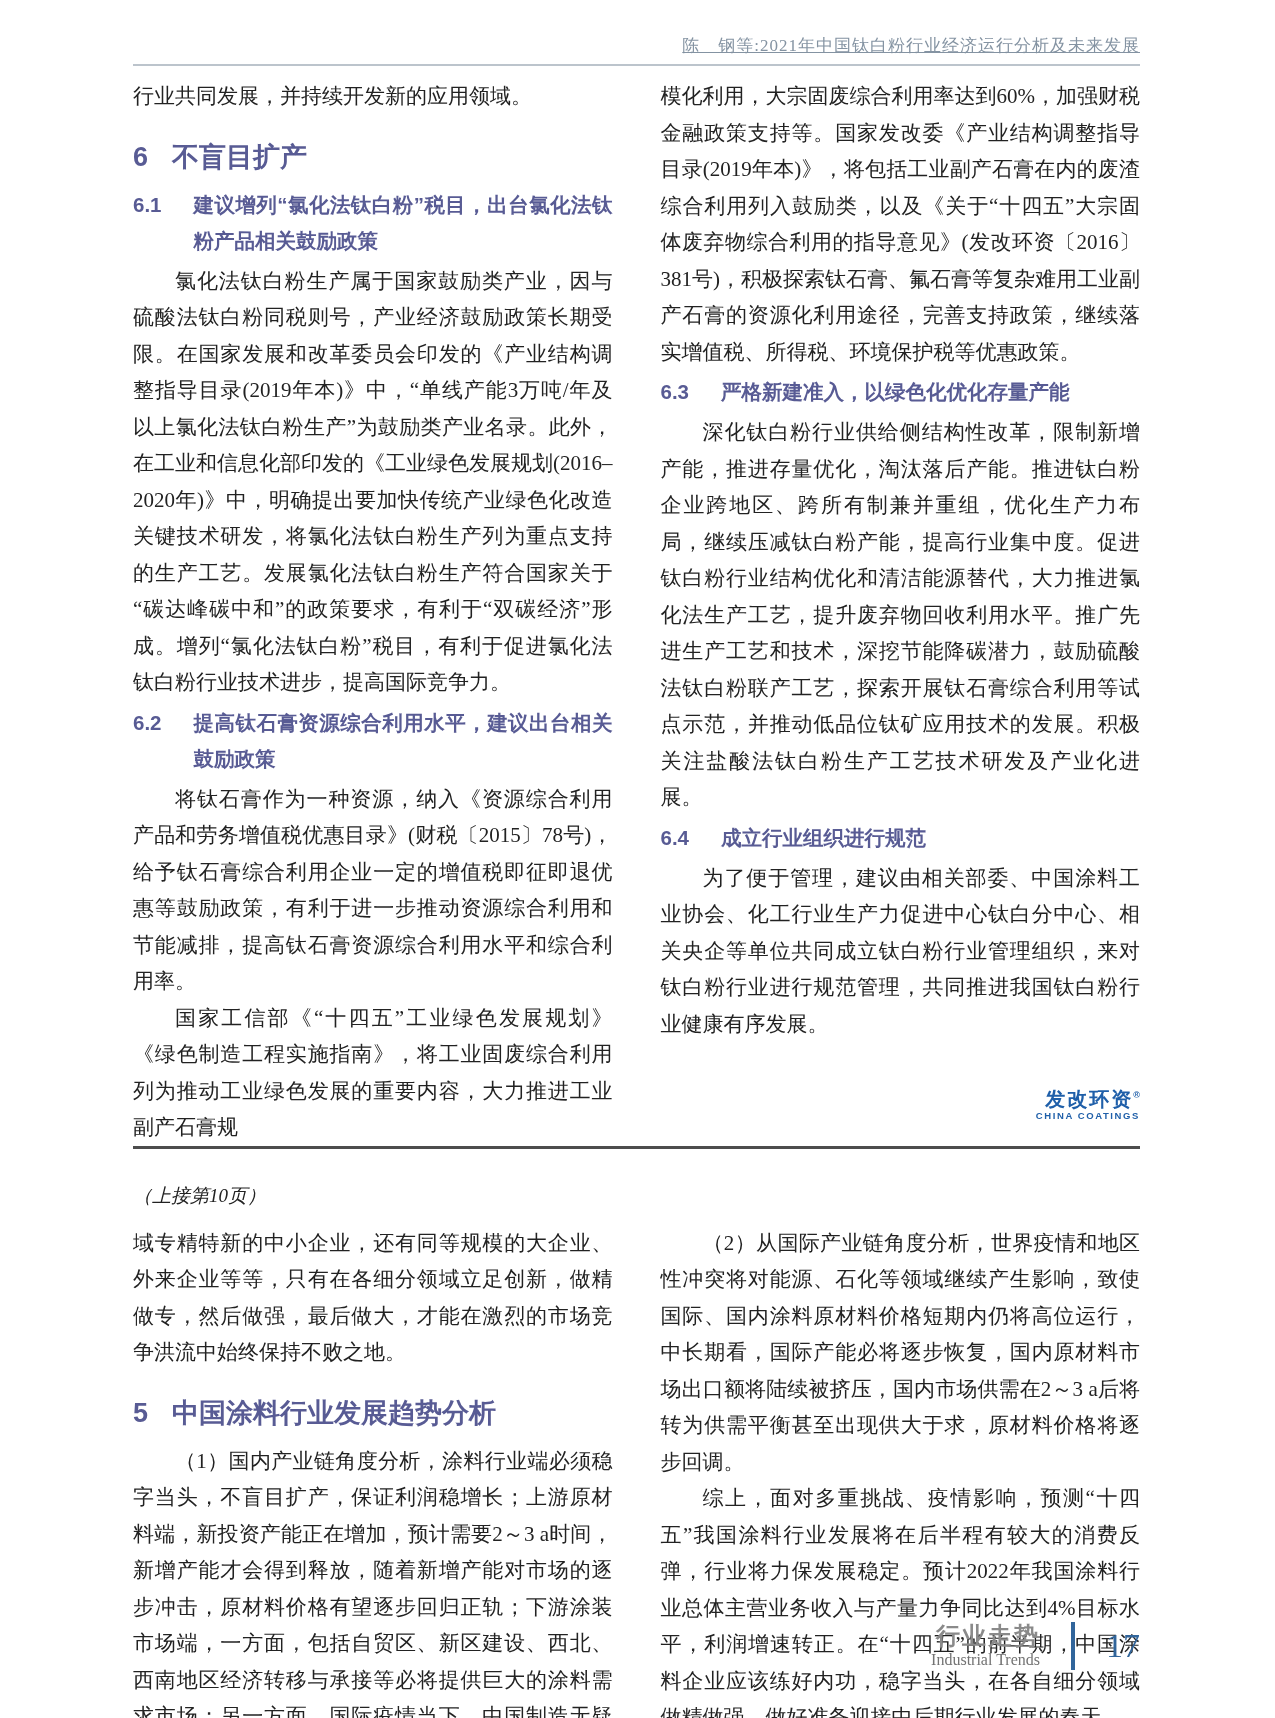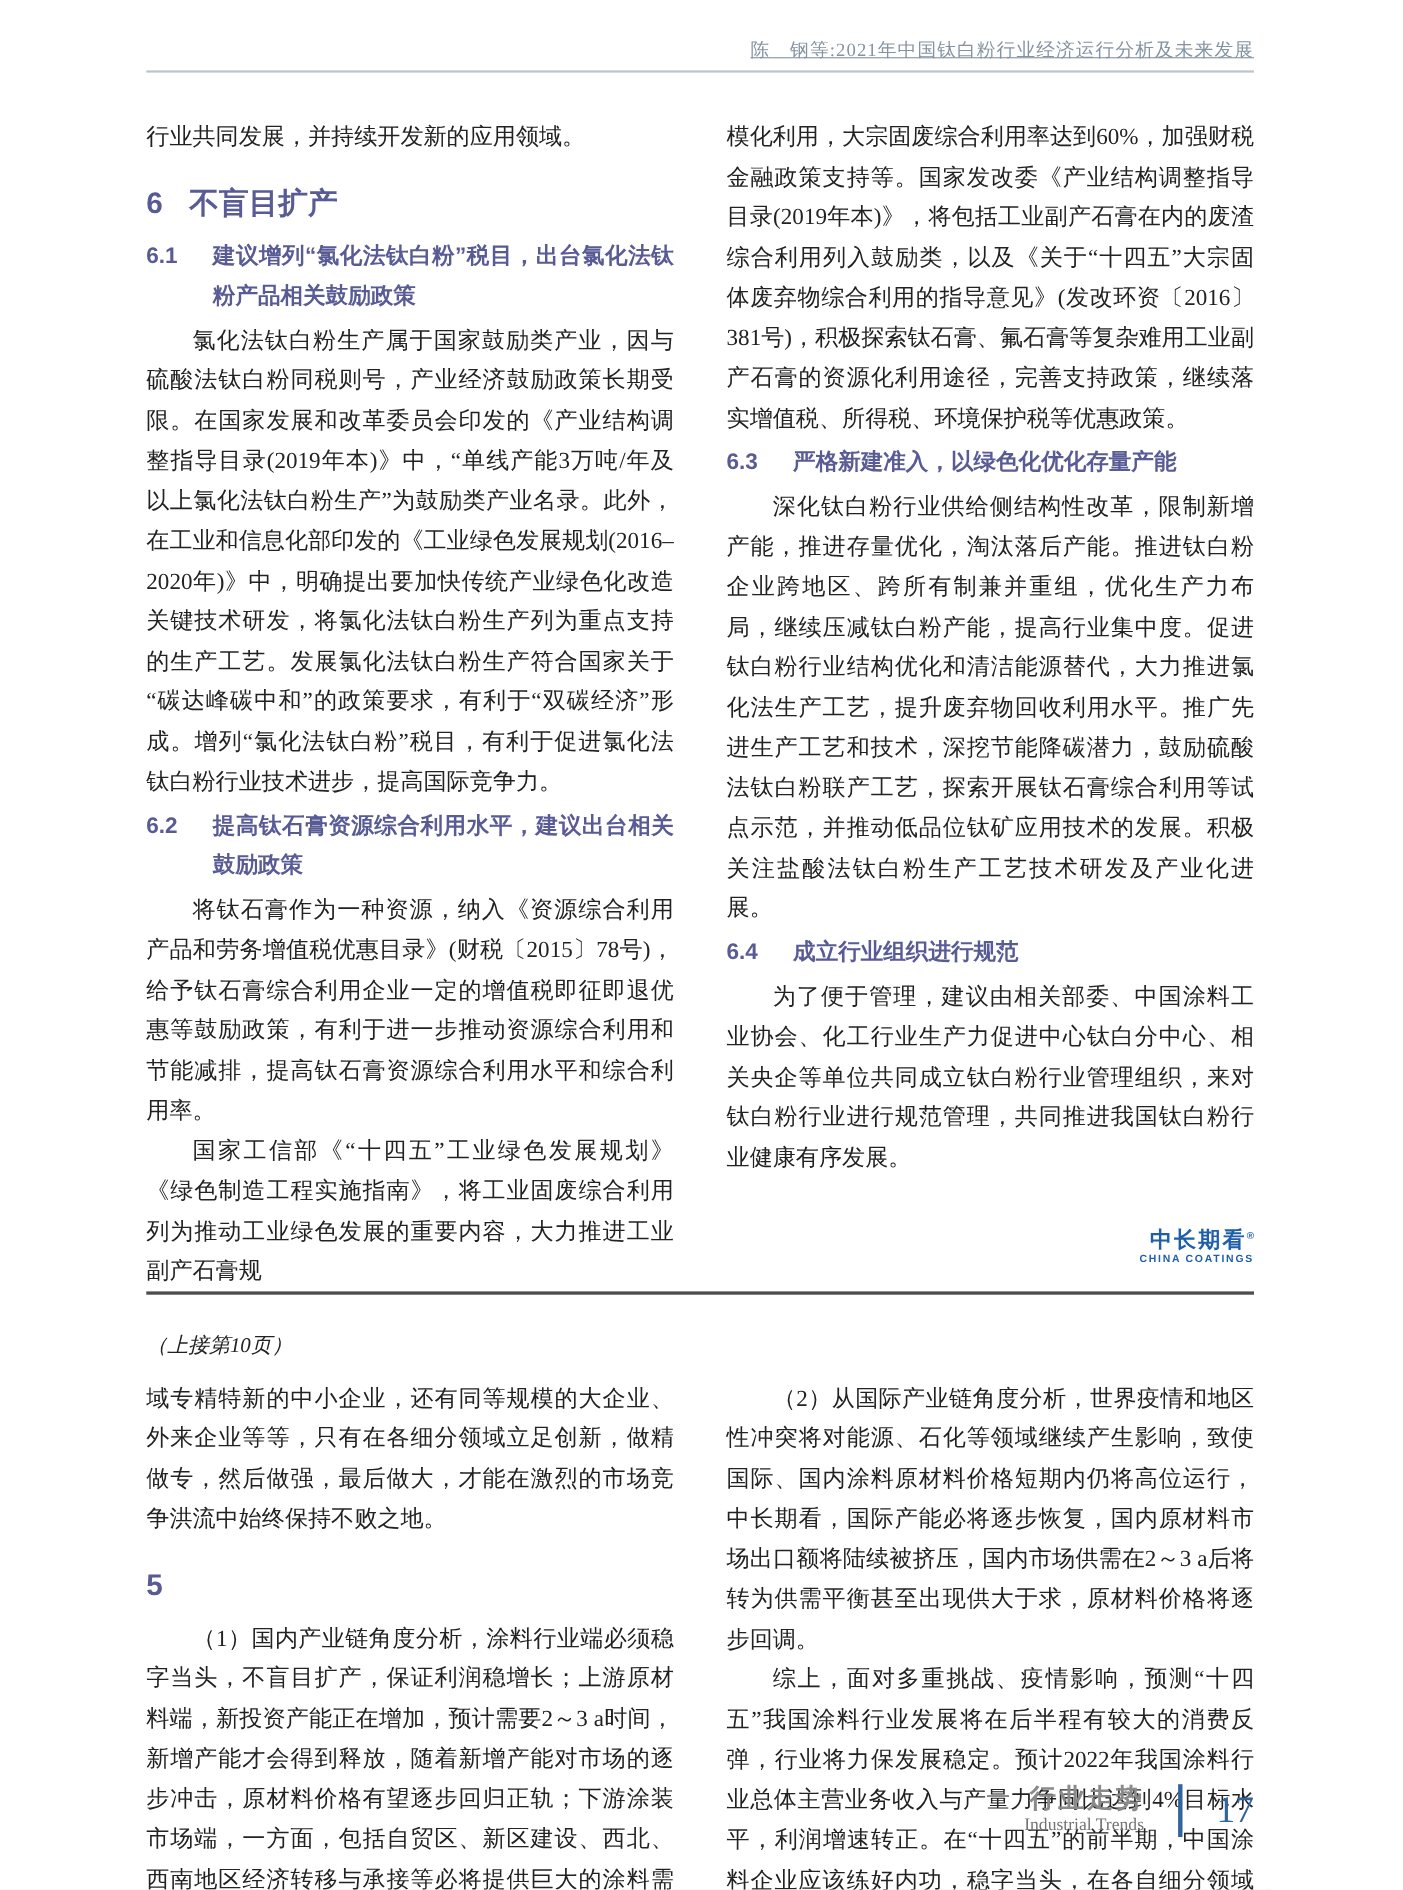--- a/index.html
+++ b/index.html
@@ -31,21 +31,21 @@
     border:none;
     border-top:2px solid #bcc4cc;
     height:0;
   }
   
   .two-col{
     display:flex;
     gap:48px;
   }
   .col{flex:1 1 0;min-width:0;}
-  .article-top{margin-top:40px;min-height:880px;justify-content:center;}
+  .article-top{margin-top:12px;min-height:880px;justify-content:center;}
   p.body{
     margin:0;
     font-size:21px;
     line-height:36.5px;
     text-align:justify;
     text-justify:inter-ideograph;
   }
   p.indent{text-indent:2em;}
   
   .h1{
@@ -182,35 +182,36 @@
           <span class="num">6.3</span>
           <span class="ttl">严格新建准入，以绿色化优化存量产能</span>
         </div>
         <p class="body indent">深化钛白粉行业供给侧结构性改革，限制新增产能，推进存量优化，淘汰落后产能。推进钛白粉企业跨地区、跨所有制兼并重组，优化生产力布局，继续压减钛白粉产能，提高行业集中度。促进钛白粉行业结构优化和清洁能源替代，大力推进氯化法生产工艺，提升废弃物回收利用水平。推广先进生产工艺和技术，深挖节能降碳潜力，鼓励硫酸法钛白粉联产工艺，探索开展钛石膏综合利用等试点示范，并推动低品位钛矿应用技术的发展。积极关注盐酸法钛白粉生产工艺技术研发及产业化进展。</p>
         <div class="h2">
           <span class="num">6.4</span>
           <span class="ttl">成立行业组织进行规范</span>
         </div>
         <p class="body indent">为了便于管理，建议由相关部委、中国涂料工业协会、化工行业生产力促进中心钛白分中心、相关央企等单位共同成立钛白粉行业管理组织，来对钛白粉行业进行规范管理，共同推进我国钛白粉行业健康有序发展。</p>
         <div class="logo">
-          <div class="logo-cn"><span>中长期看</span><span class="logo-reg">®</span></div>
+          <div class="logo-cn"><span>发改环资</span><span class="logo-reg">®</span></div>
           <div class="logo-en">CHINA COATINGS</div>
         </div>
       </div>
     </section>
 
     <hr class="section-divider">
 
     <div class="continued-note">（上接第10页）</div>
 
     <section class="two-col article-bottom">
       <div class="col">
         <p class="body">域专精特新的中小企业，还有同等规模的大企业、外来企业等等，只有在各细分领域立足创新，做精做专，然后做强，最后做大，才能在激烈的市场竞争洪流中始终保持不败之地。</p>
         <div class="h1">
           <span>5</span>
+          <span>中国涂料行业发展趋势分析</span>
         </div>
         <p class="body indent">（1）国内产业链角度分析，涂料行业端必须稳字当头，不盲目扩产，保证利润稳增长；上游原材料端，新投资产能正在增加，预计需要2～3 a时间，新增产能才会得到释放，随着新增产能对市场的逐步冲击，原材料价格有望逐步回归正轨；下游涂装市场端，一方面，包括自贸区、新区建设、西北、西南地区经济转移与承接等必将提供巨大的涂料需求市场；另一方面，国际疫情当下，中国制造无疑已经成为世界制造的中心，涂装市场需求也将有序扩大。</p>
       </div>
 
       <div class="col">
         <p class="body indent">（2）从国际产业链角度分析，世界疫情和地区性冲突将对能源、石化等领域继续产生影响，致使国际、国内涂料原材料价格短期内仍将高位运行，中长期看，国际产能必将逐步恢复，国内原材料市场出口额将陆续被挤压，国内市场供需在2～3 a后将转为供需平衡甚至出现供大于求，原材料价格将逐步回调。</p>
         <p class="body indent">综上，面对多重挑战、疫情影响，预测“十四五”我国涂料行业发展将在后半程有较大的消费反弹，行业将力保发展稳定。预计2022年我国涂料行业总体主营业务收入与产量力争同比达到4%目标水平，利润增速转正。在“十四五”的前半期，中国涂料企业应该练好内功，稳字当头，在各自细分领域做精做强，做好准备迎接中后期行业发展的春天。</p>
 
       </div>
     </section>

